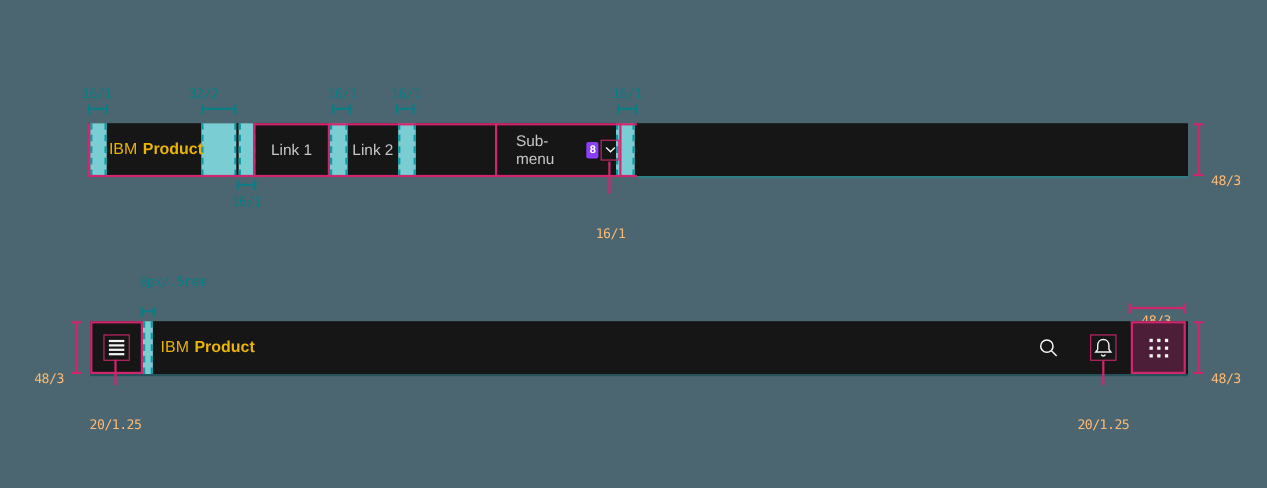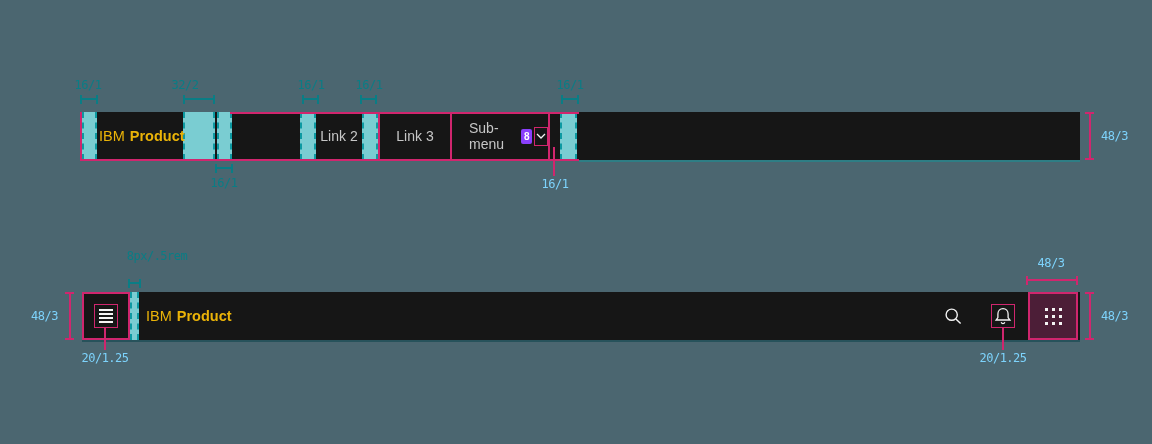--- a/index.html
+++ b/index.html
@@ -29,21 +29,21 @@
   
   .mlabel {
     position:absolute;
     font-family:"DejaVu Sans Mono", monospace;
     font-size:12px; font-weight:400;
     letter-spacing:-0.5px;
     color:#0a7d85;
     text-align:center; white-space:nowrap;
     line-height:14px;
   }
-  .mlabel.pink { color:#7dd3fc; }
+  .mlabel.pink { color:#fdba74;margin-top:28px; }
   .mlabel.left-a { text-align:left; }
   .mlabel.right-a { text-align:right; }
 
   
   .hbeam { position:absolute; height:9px; color:#0a7d85;
            border-left:2px solid currentColor; border-right:2px solid currentColor; }
   .hbeam i { display:block; height:2px; background:currentColor; margin-top:3px; }
   
   .vbeam { position:absolute; width:9px; color:#d0266e;
            border-top:2px solid currentColor; border-bottom:2px solid currentColor; }
@@ -117,27 +117,27 @@
     <div class="sp" style="left:2px;width:15px"></div>
     <div class="sp" style="left:103px;width:32px"></div>
     <div class="divider-dark" style="left:135px"></div>
     <div class="sp" style="left:137px;width:15px"></div>
     <div class="sp" style="left:220px;width:16px"></div>
     <div class="sp" style="left:282px;width:16px"></div>
     <div class="sp" style="left:480px;width:17px"></div>
 
     <div class="brand" style="left:19px"><span>IBM</span><b>Product</b></div>
 
+    <div class="navlink boxed-l boxed-r" style="left:150px;width:70px">
+        <span>Link 1</span>
+      </div>
     <div class="navlink" style="left:236px;width:46px">
         <span>Link 2</span>
       </div>
-    <div class="navlink boxed-l" style="left:298px;width:72px">
-        <span>Link 3</span>
-      </div>
-    <div class="navlink submenu boxed-l boxed-r" style="left:370px;width:100px">
+    <div class="navlink submenu boxed-l boxed-r" style="left:370px;width:115px">
       <span>Sub-menu</span>
       <span class="badge">8</span>
       <span class="chevbox">
         <svg width="10" height="6" viewBox="0 0 10 6">
             <path d="M1 1l4 4 4-4" stroke="#f4f4f4" stroke-width="1.3" fill="none"></path>
           </svg>
       </span>
     </div>
 
     <div class="pl" style="left:150px;width:349px;top:0;height:2px;z-index:3"></div>

